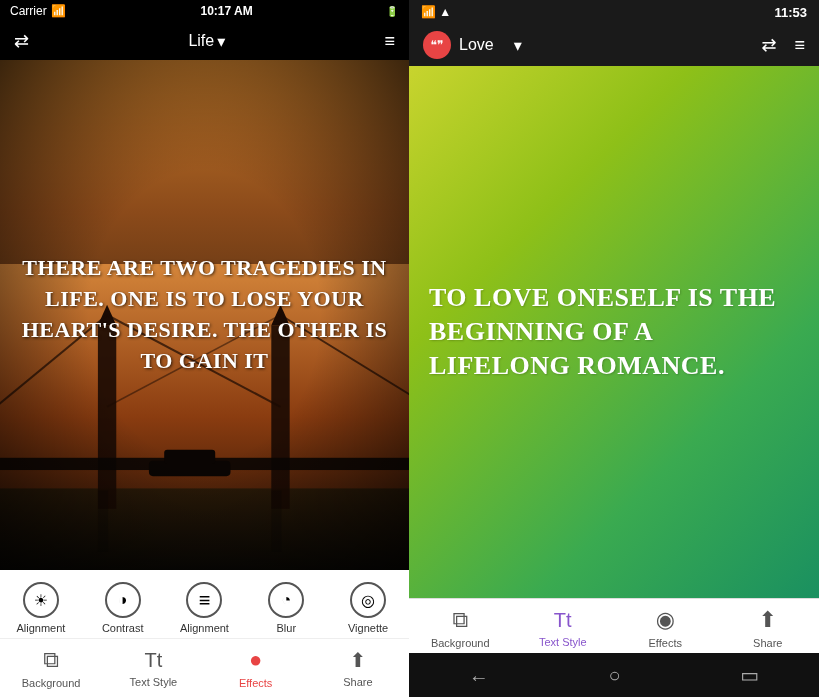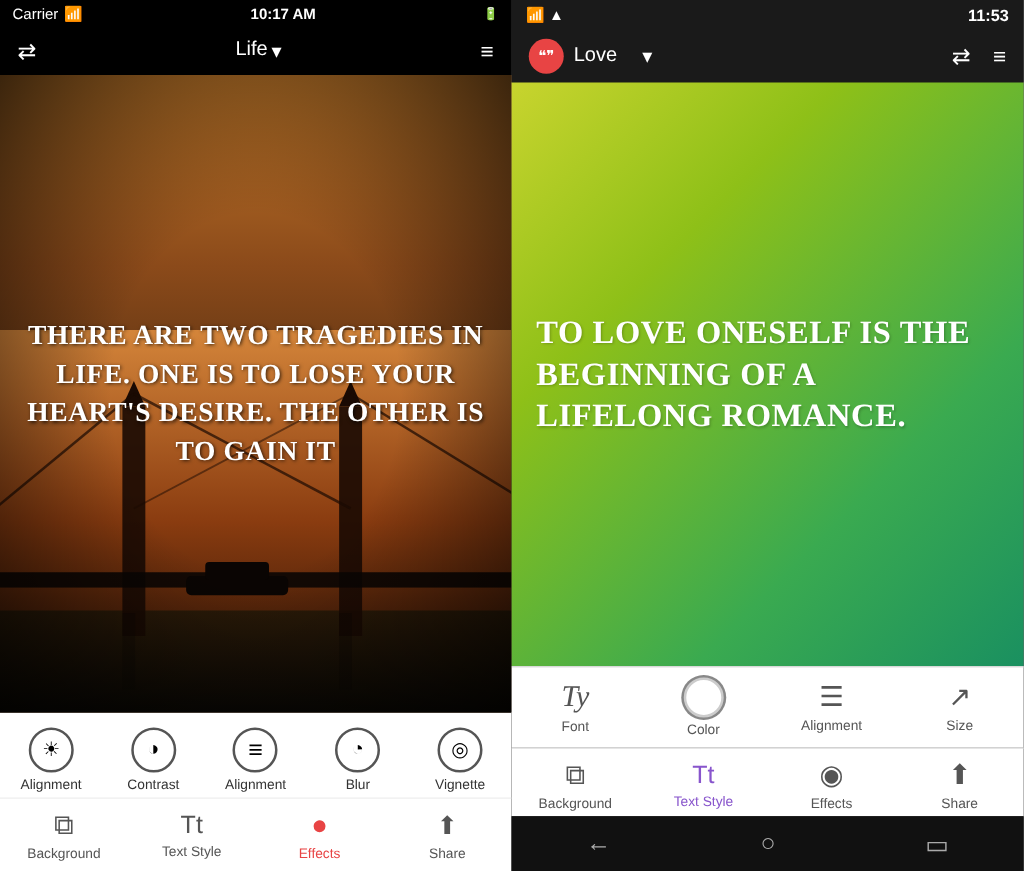--- a/index.html
+++ b/index.html
@@ -442,38 +442,20 @@
     <div class="nav-right-icons">
       <span>⇄</span>
       <span>≡</span>
     </div>
   </div>
 
   <div class="quote-bg-right">
     <div class="quote-text-right">To love oneself is the beginning of a lifelong romance.</div>
   </div>
 
-  <div class="text-tools-right">
-    <div class="tool-item-right">
-      <span class="tool-icon-right" style="font-size:24px;font-style:italic;font-family:Georgia,serif;">Ty</span>
-      <span class="tool-label-right">Font</span>
-    </div>
-    <div class="tool-item-right">
-      <div class="tool-icon-color-circle"></div>
-      <span class="tool-label-right">Color</span>
-    </div>
-    <div class="tool-item-right">
-      <span class="tool-icon-right" style="font-size:22px;">☰</span>
-      <span class="tool-label-right">Alignment</span>
-    </div>
-    <div class="tool-item-right">
-      <span class="tool-icon-right" style="font-size:22px;">↗</span>
-      <span class="tool-label-right">Size</span>
-    </div>
-  </div>
 
   <div class="bottom-tabs-right">
     <div class="tab-item-right">
       <span class="tab-icon-right">⧉</span>
       <span class="tab-label-right">Background</span>
     </div>
     <div class="tab-item-right">
       <span class="tab-icon-right purple" style="font-size:20px;">Tt</span>
       <span class="tab-label-right purple">Text Style</span>
     </div>

